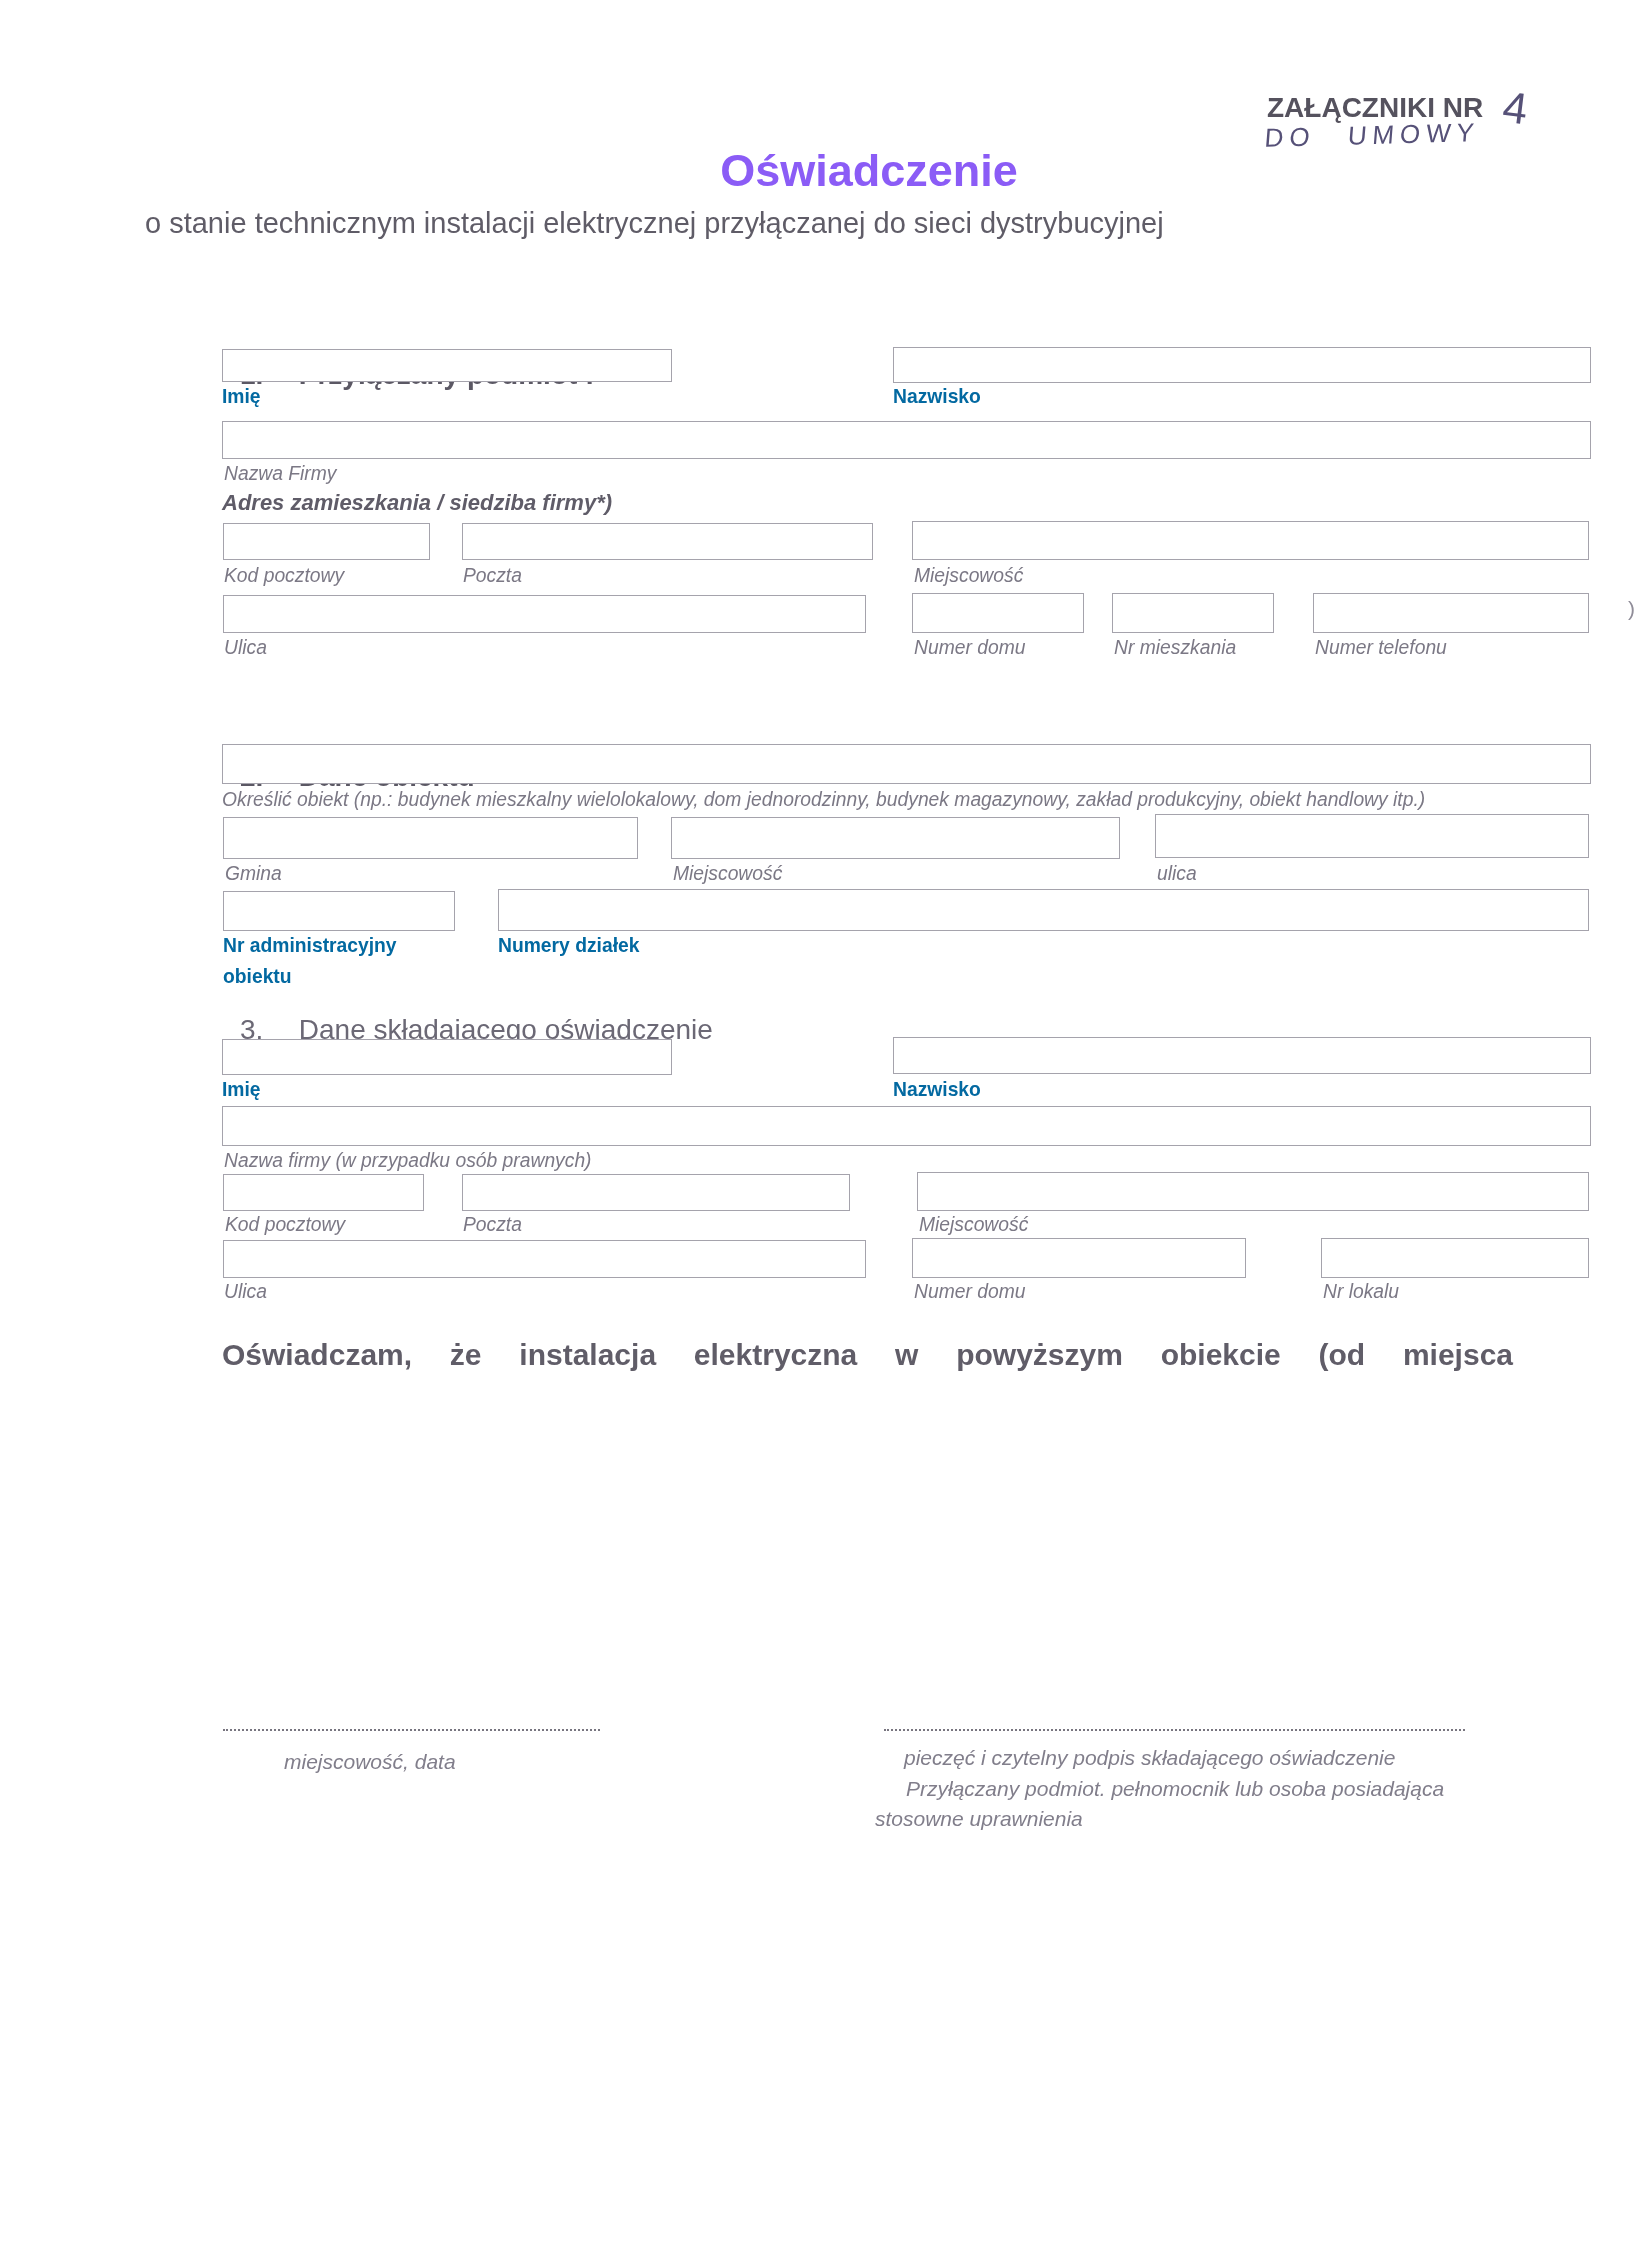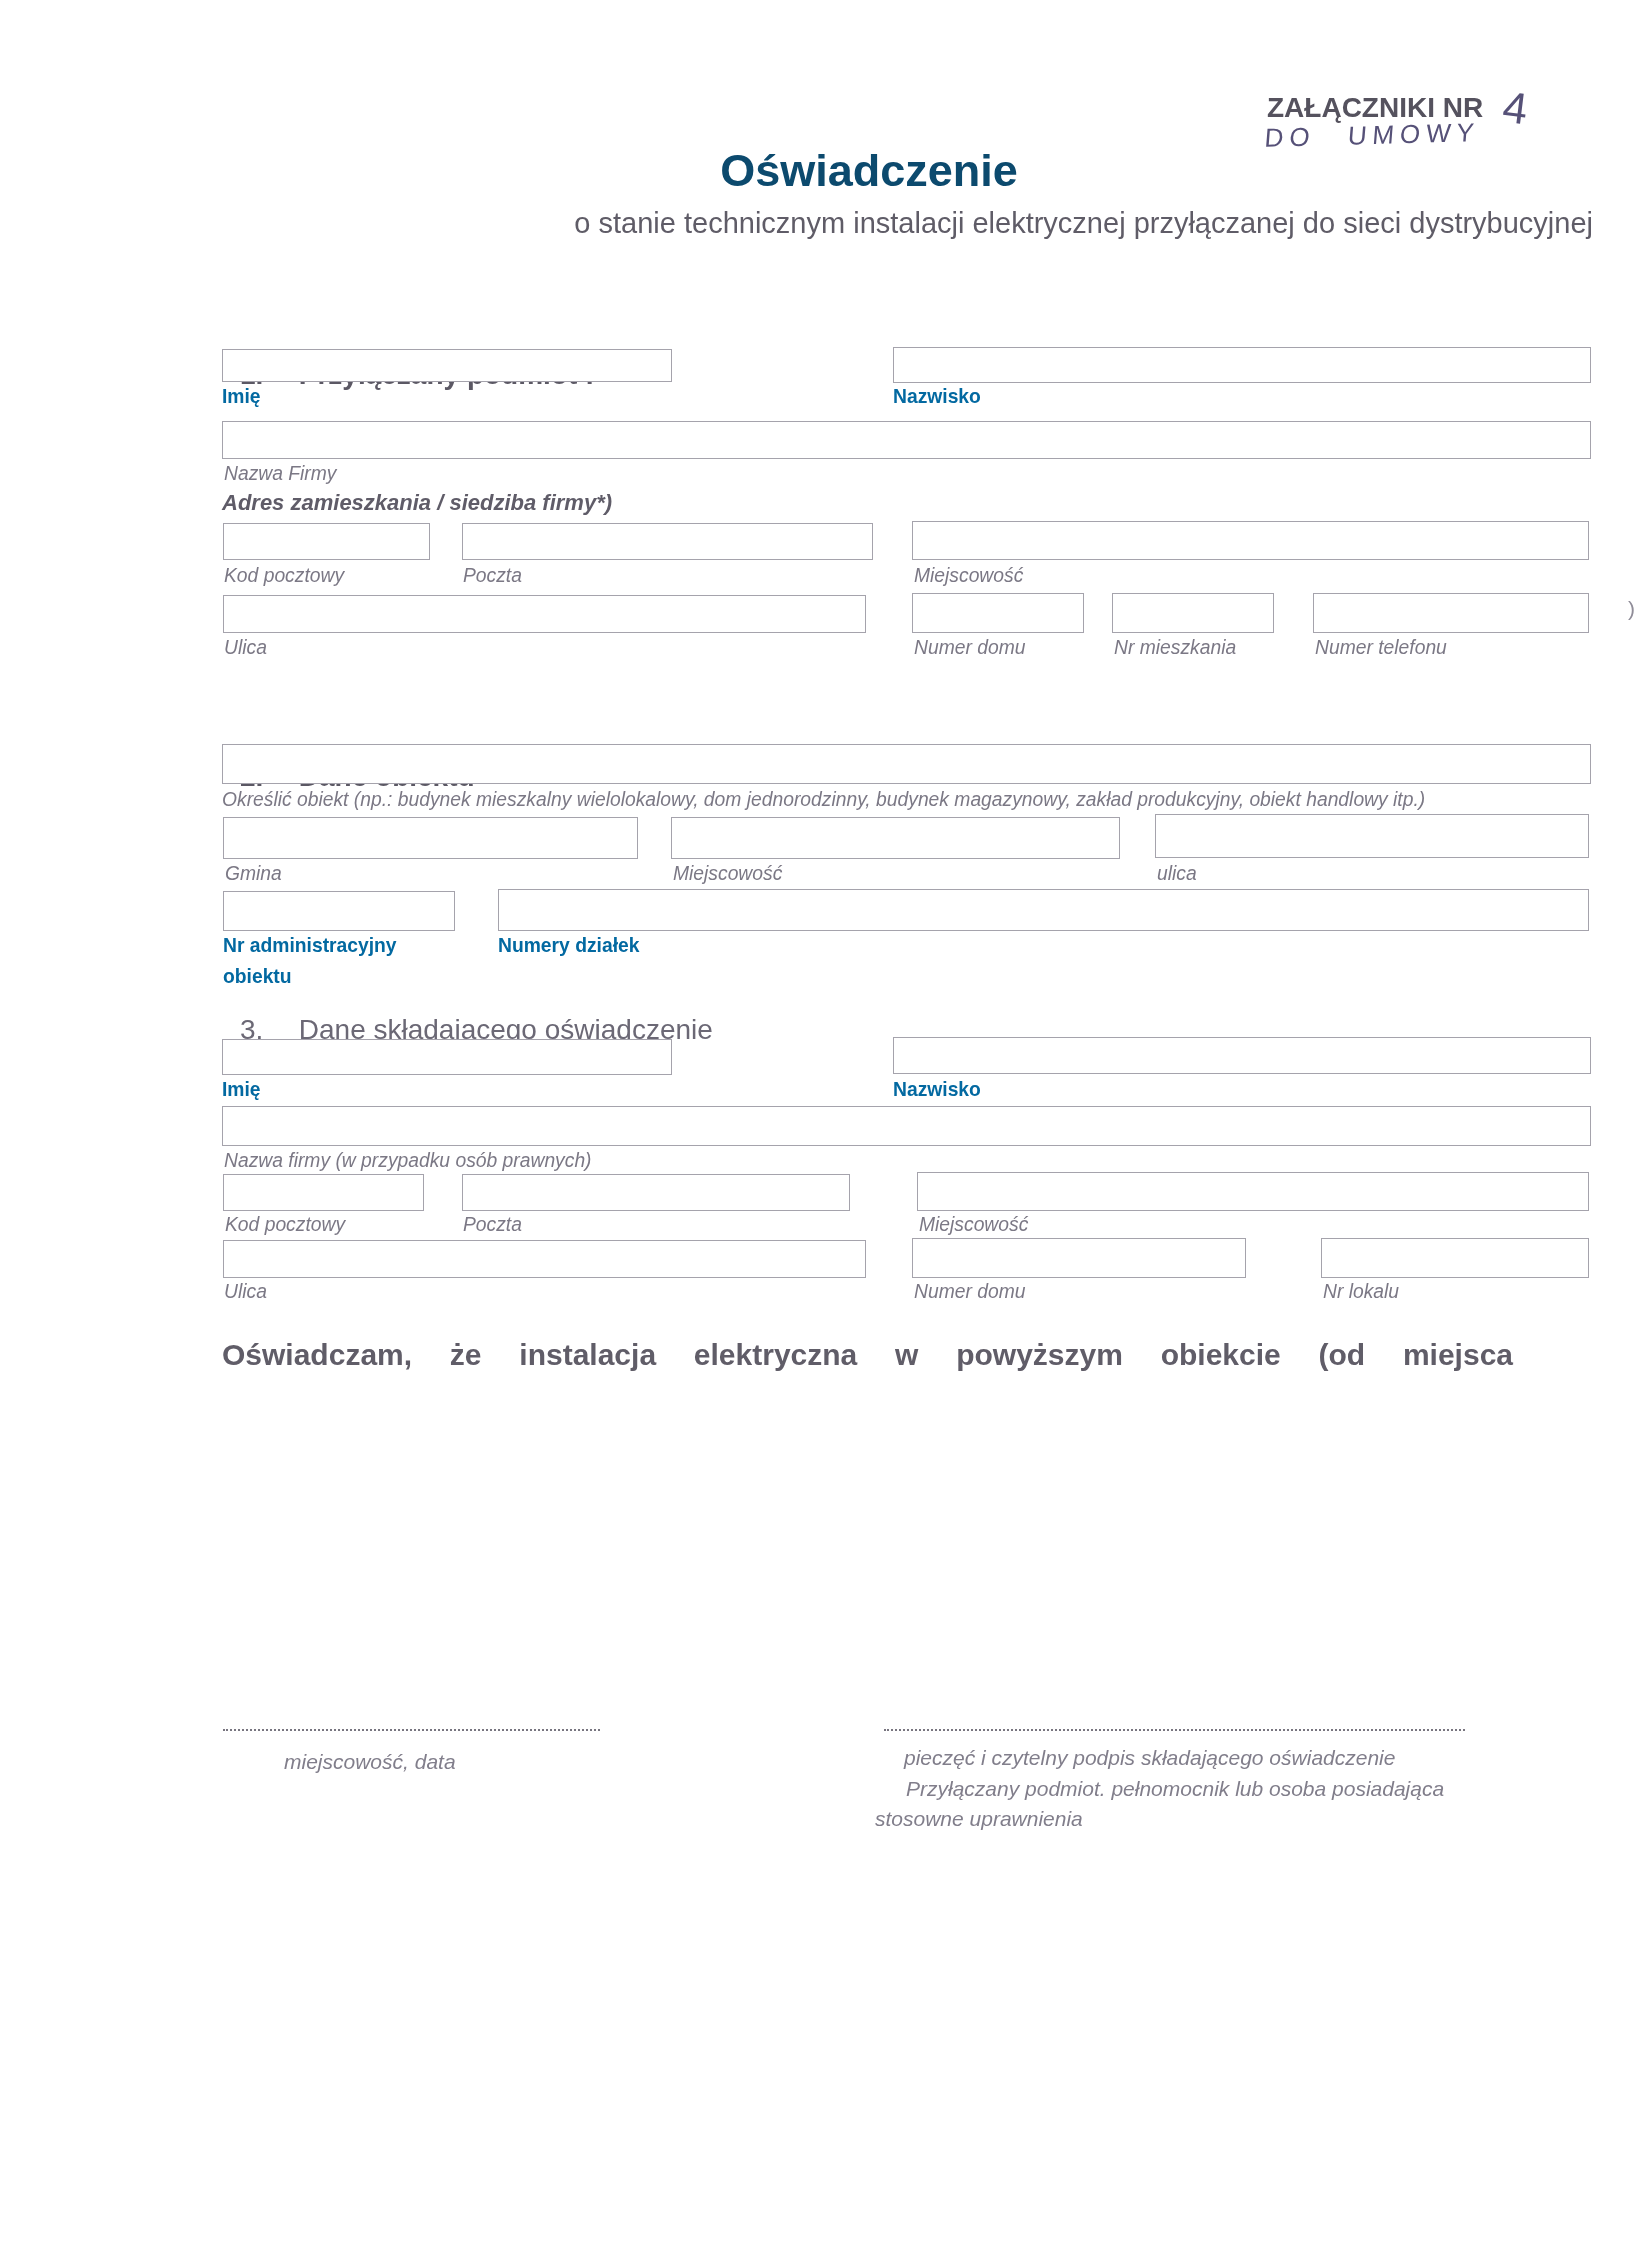--- a/index.html
+++ b/index.html
@@ -7,22 +7,22 @@
     position:relative; width:1641px; height:2259px; background:#ffffff;
     font-family:"Liberation Sans", sans-serif; color:#5c5964; overflow:hidden;
   }
   
   .attach { position:absolute; left:1267px; top:83px; font-weight:bold; font-size:28px; color:#55525e; white-space:nowrap; }
   .num4 { display:inline-block; font-weight:400; font-size:44px; color:#565178; transform:rotate(7deg); margin-left:11.6px; vertical-align:-5.8px; }
   .hw-note { position:absolute; left:1265px; top:120px; font-size:26px; color:#565178;
              letter-spacing:5.8px; word-spacing:19.3px; transform:skewX(-6deg) rotate(-1.5deg); white-space:nowrap; }
   
   .title { position:absolute; left:145px; top:145px; width:1448px; text-align:center;
-           font-size:45px; font-weight:bold; color:#0c4a6e; }
-  .subtitle { position:absolute; left:145px; top:207px; width:1448px; text-align:right;
+           font-size:45px; font-weight:bold; color:#8b5cf6; }
+  .subtitle { position:absolute; left:145px; top:207px; width:1448px; text-align:left;
               font-size:29px; color:#5f5c67; }
   
   .sec { position:absolute; left:240px; font-size:28px; color:#5b5864; white-space:nowrap; }
   .sec .num { display:inline-block; width:51px; }
   .sec.b { font-weight:bold;margin-top:43px; }
   .sec.light { color:#6b6875; }
   
   .fbox { position:absolute; box-sizing:border-box; border:1px solid #a5a3ac; background:#fff; }
   
   .lbl { position:absolute; font-size:19.3px; color:#7b7885; white-space:nowrap; }

